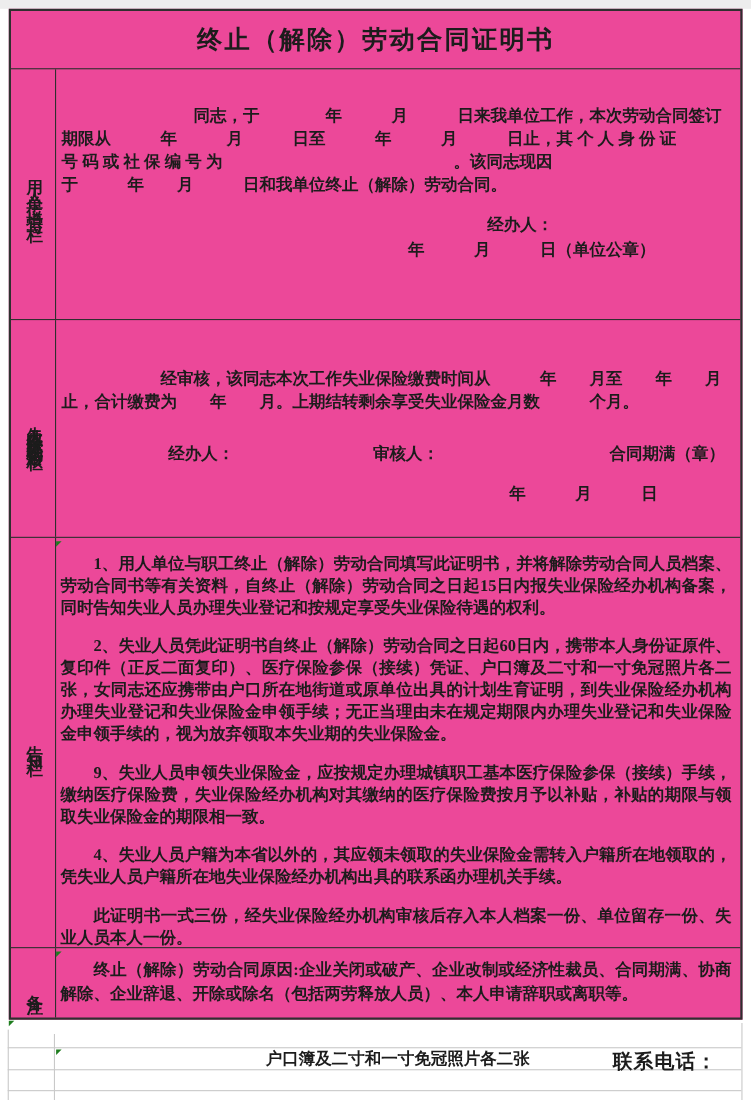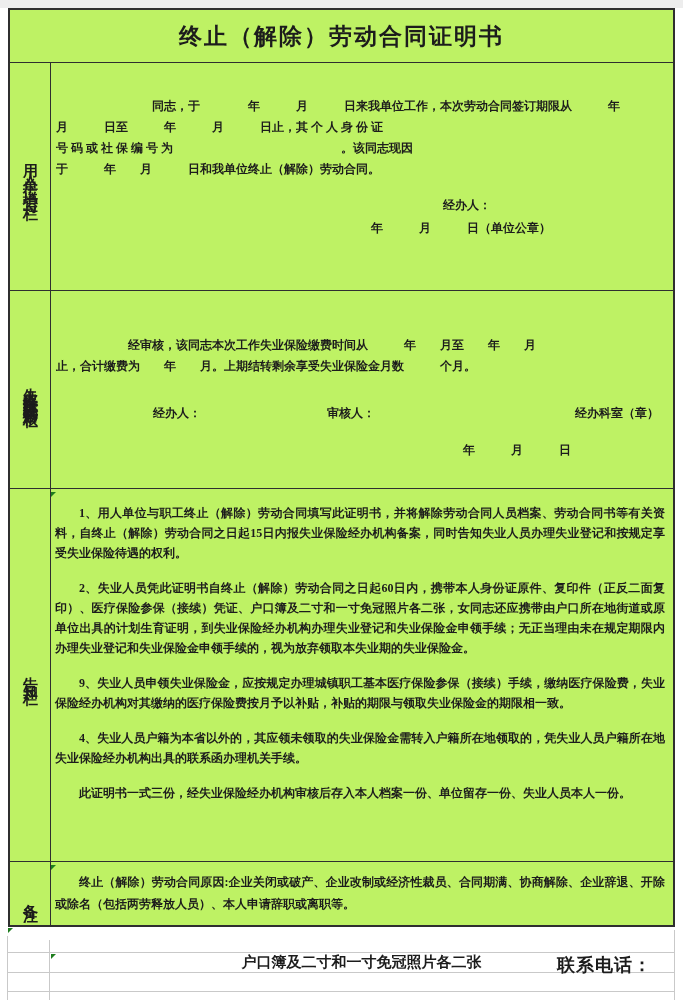--- a/index.html
+++ b/index.html
@@ -25,21 +25,21 @@
   }
   
   .doc-table {
     position: absolute;
     left: 8px; top: 8px;
     width: 667px; height: 919px;
     border: 2px solid #2f2f2f;
     box-sizing: border-box;
     display: grid;
     grid-template-rows: 53px 228px 198px 373px 1fr;
-    background: #bef264;
+    background: #ec4899;
   }
   .title-row {
     border-bottom: 1.5px solid #2f2f2f;
     display: flex;
     align-items: center;
     justify-content: center;
   }
   .doc-title {
     margin: 0;
     font-size: 23px;
@@ -62,21 +62,21 @@
     text-orientation: upright;
     font-size: 15px;
     text-align: center;
   }
   .ls-wide   { letter-spacing: 7px; }
   .ls-mid    { letter-spacing: 2.5px; }
   .ls-notice { letter-spacing: 7px; }
   .ls-small  { letter-spacing: 2px; }
   .content-cell {
     position: relative;
-    font-size: 12px;
+    font-size: 15px;
     line-height: 21px;
     overflow: hidden;
   }
   .pre { white-space: pre-wrap; }
   
   .emp-body   { padding: 33px 10px 0 5px; }
   .certify    { margin-top: 13px; padding-left: 122px; }
   .emp-agent  { margin-top: 15px; padding-left: 392px; }
   .emp-date   { margin-top: 2px;  padding-left: 320px; }
   
@@ -157,21 +157,21 @@
     </div>
 
     <div class="row">
       <div class="label-cell ls-mid">失业保险经办机构审核栏</div>
       <div class="content-cell">
         <div class="pre ins-body">　　　　　　经审核，该同志本次工作失业保险缴费时间从　　　年　　月至　　年　　月
 止，合计缴费为　　年　　月。上期结转剩余享受失业保险金月数　　　个月。</div>
         <div class="sig-row">
           <span class="sig-agent">经办人：</span>
           <span class="sig-review">审核人：</span>
-          <span class="sig-office">经办科室（章）</span>
+          <span class="sig-office">合同期满（章）</span>
         </div>
         <div class="ins-date">年　　　月　　　日</div>
       </div>
     </div>
 
     <div class="row">
       <div class="label-cell ls-notice">告知栏</div>
       <div class="content-cell notice-cell">
         <p>1、用人单位与职工终止（解除）劳动合同填写此证明书，并将解除劳动合同人员档案、劳动合同书等有关资料，自终止（解除）劳动合同之日起15日内报失业保险经办机构备案，同时告知失业人员办理失业登记和按规定享受失业保险待遇的权利。</p>
         <p>2、失业人员凭此证明书自终止（解除）劳动合同之日起60日内，携带本人身份证原件、复印件（正反二面复印）、医疗保险参保（接续）凭证、户口簿及二寸和一寸免冠照片各二张，女同志还应携带由户口所在地街道或原单位出具的计划生育证明，到失业保险经办机构办理失业登记和失业保险金申领手续；无正当理由未在规定期限内办理失业登记和失业保险金申领手续的，视为放弃领取本失业期的失业保险金。</p>

